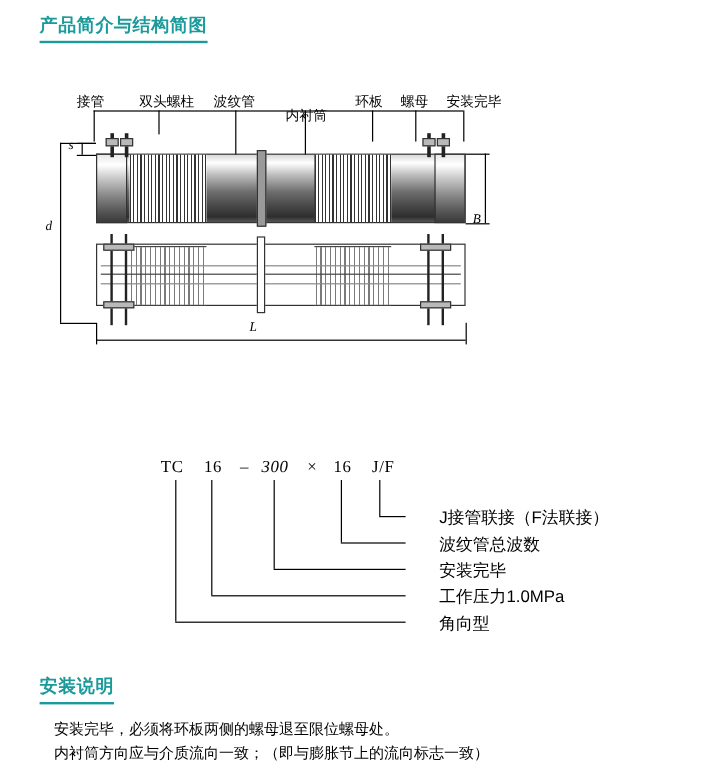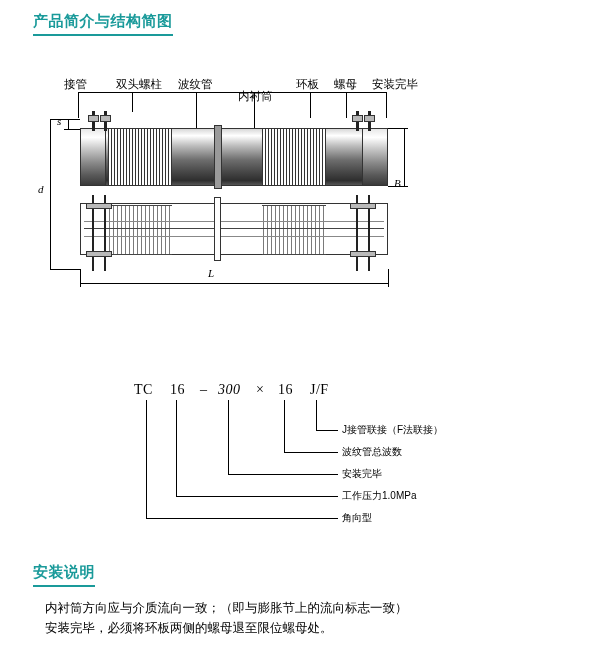--- a/index.html
+++ b/index.html
@@ -160,23 +160,24 @@
     width: 1px;
     background: #000;
   }
   .leader-h {
     position: absolute;
     height: 1px;
     background: #000;
   }
   .code-desc {
     position: absolute;
-    font-size: 10px;
+    font-size: 14px;
     font-family: "Liberation Sans", sans-serif;
     white-space: nowrap;
+    margin-left: 24px;
   }
 
   
   .notes {
     position: absolute;
     left: 45px;
     top: 598px;
     width: 520px;
     font-size: 12.5px;
     line-height: 20px;
@@ -305,17 +306,17 @@
     <div class="leader-h" style="left:146px; top:140px; width:192px;"></div>
     <div class="code-desc" style="left:342px; top:133px;">角向型</div>
   </div>
 
   <div class="section-title" id="title-3">
     <span>安装说明</span>
     <span class="underline" style="width: 62px;"></span>
   </div>
 
   <div class="notes">
+    <div>安装完毕，必须将环板两侧的螺母退至限位螺母处。</div>
     <div>内衬筒方向应与介质流向一致；（即与膨胀节上的流向标志一致）</div>
-    <div>安装完毕，必须将环板两侧的螺母退至限位螺母处。</div>
   </div>
 
 </div>
 
 </body></html>

